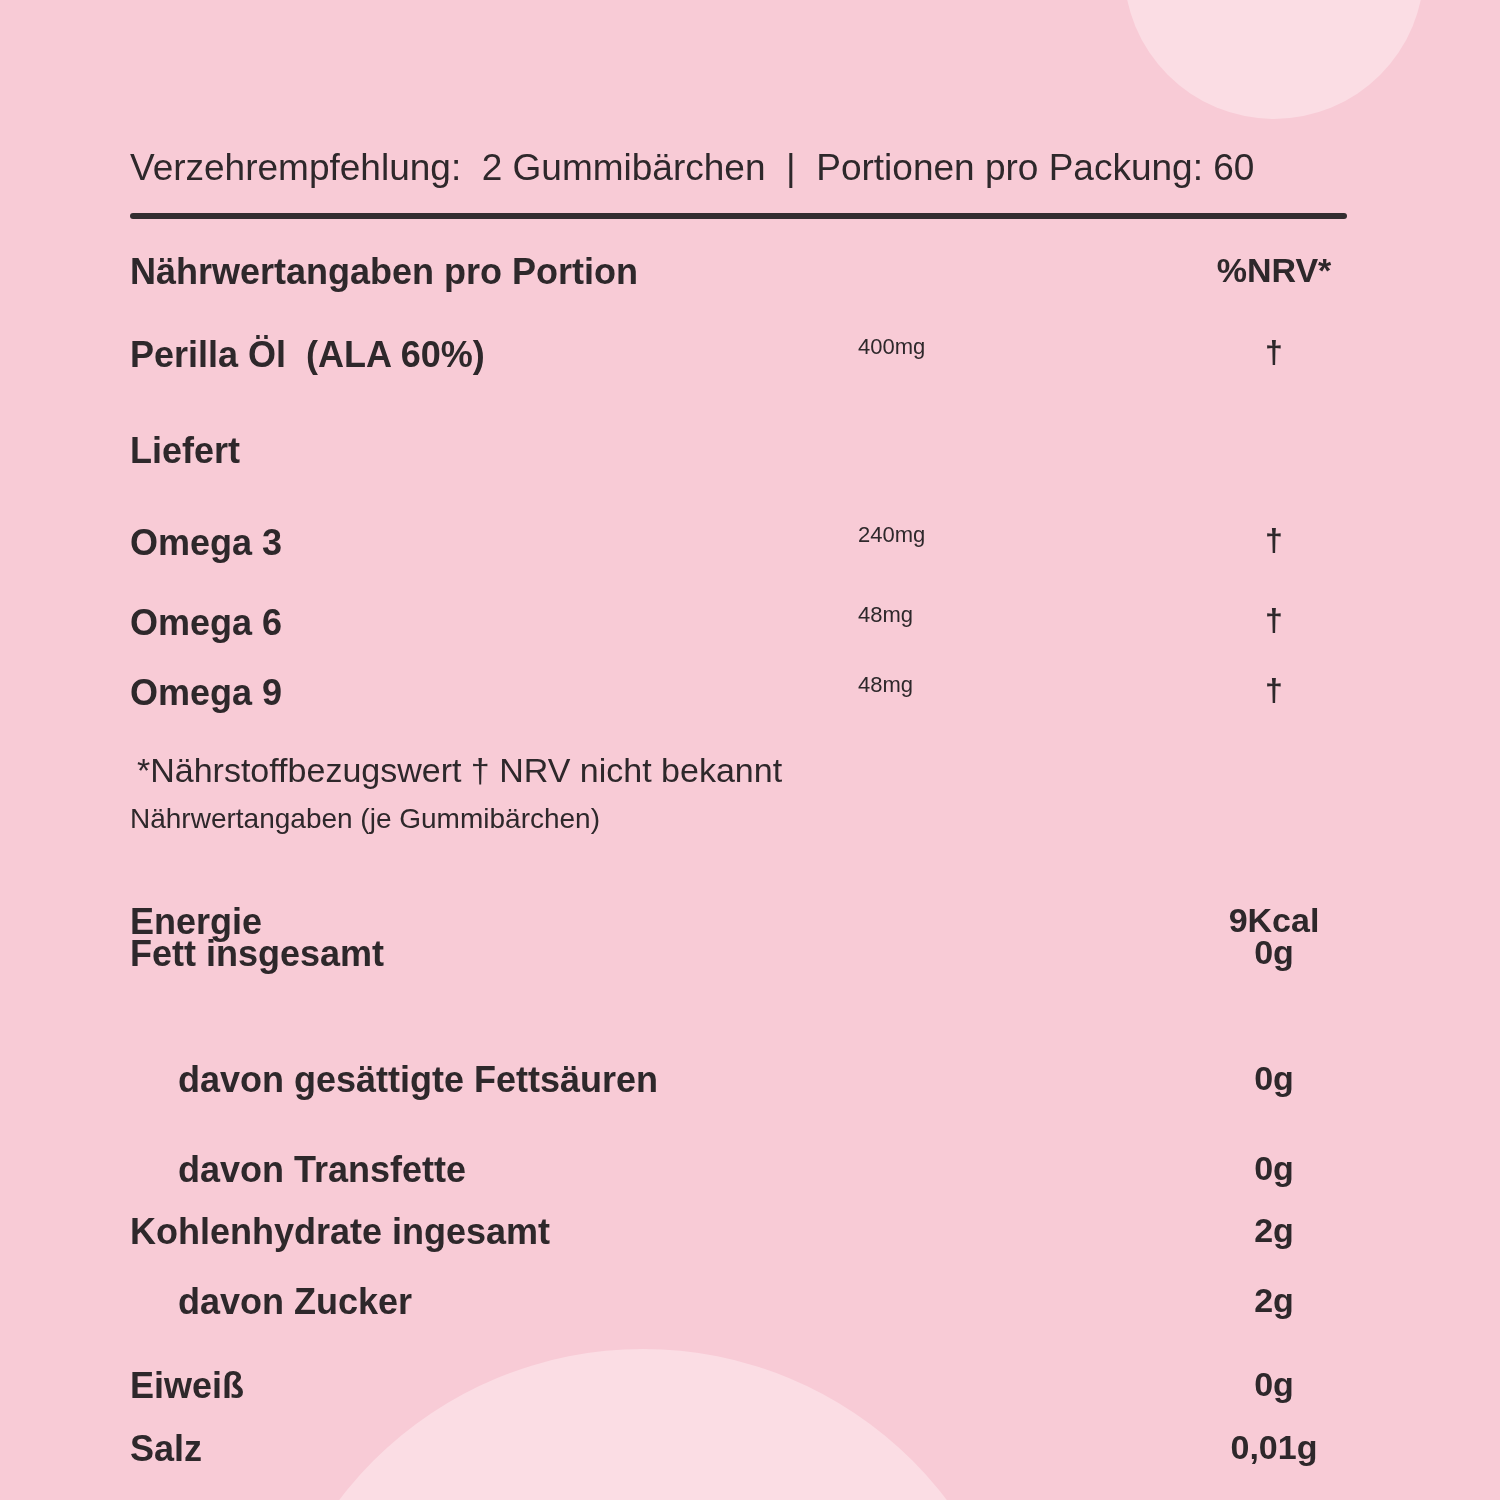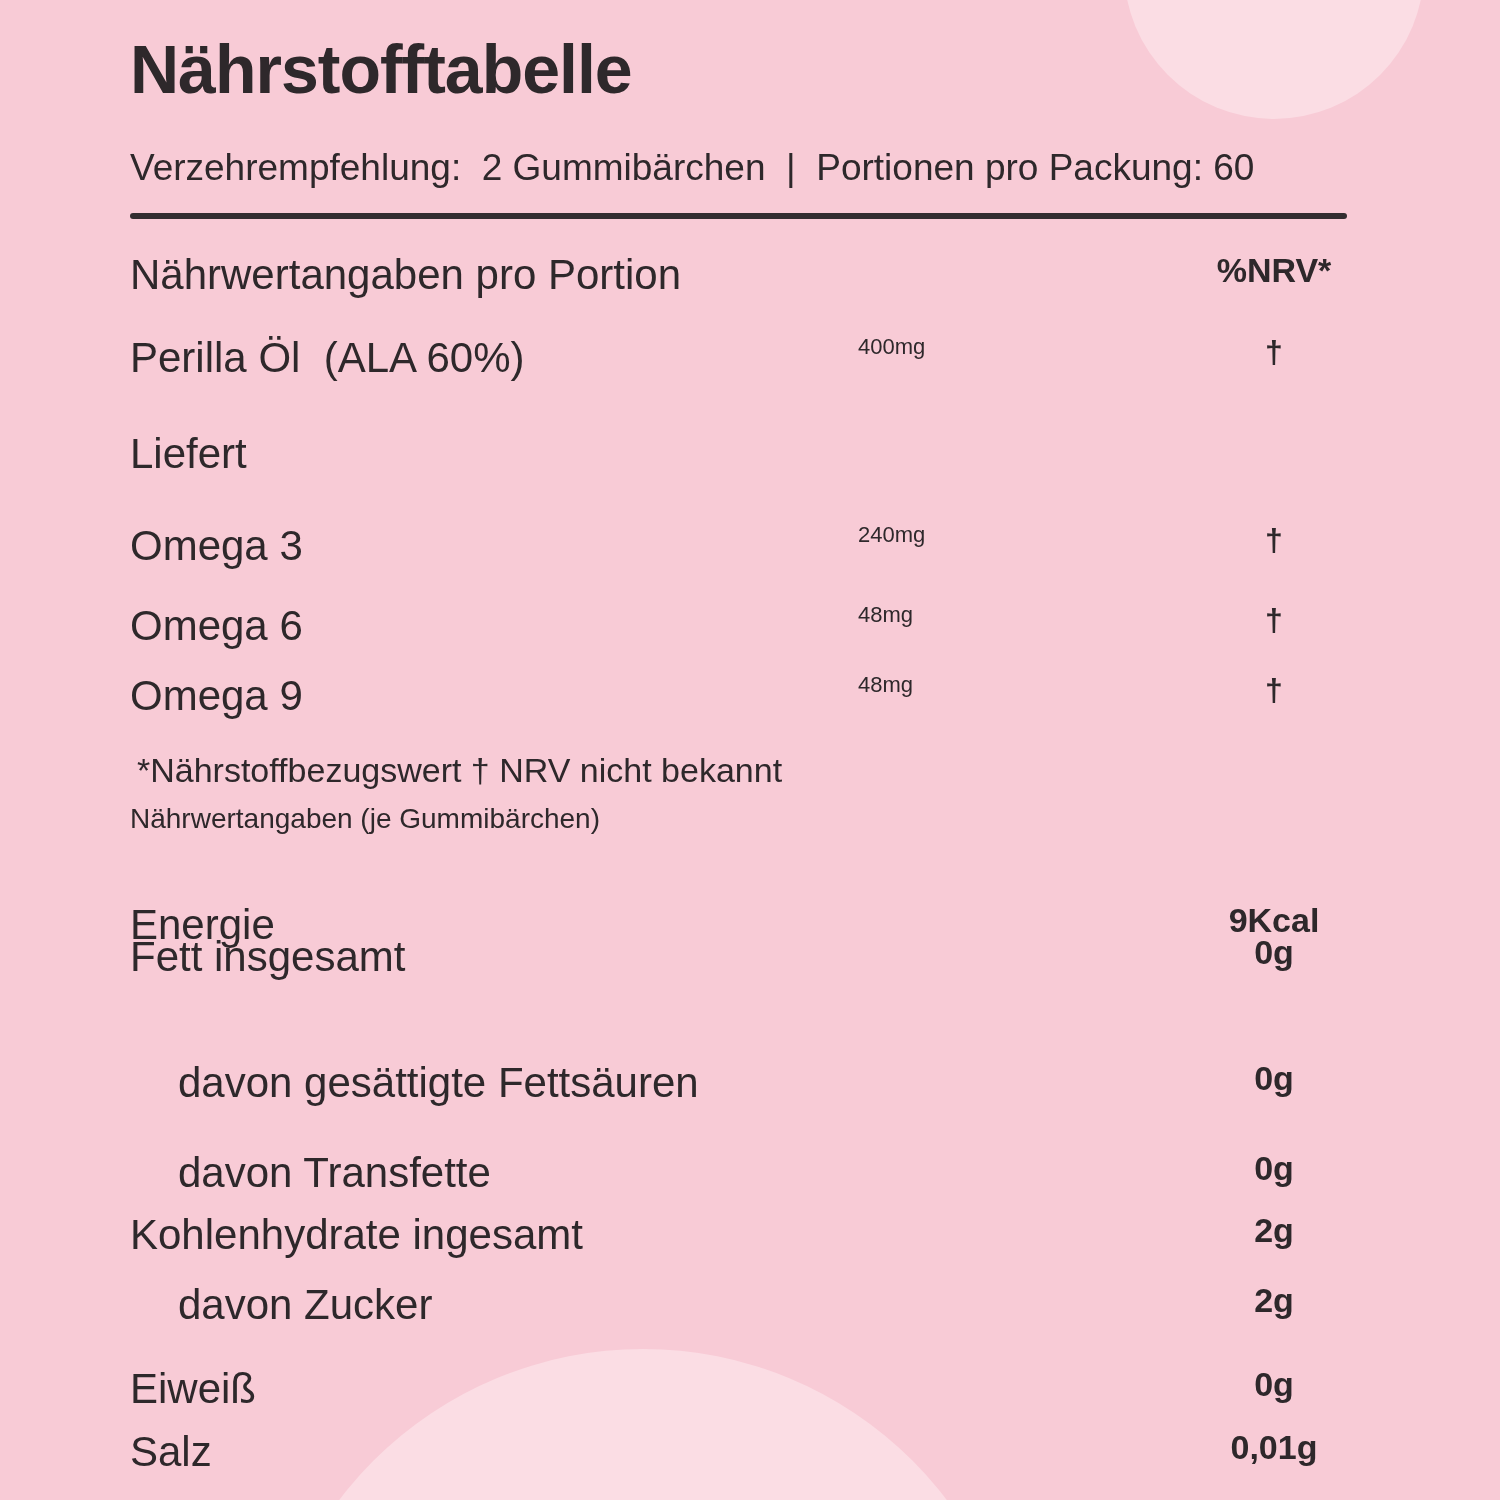--- a/index.html
+++ b/index.html
@@ -16,21 +16,21 @@
     background:#fbdde4;
     border-radius:50%;
   }
   .circle.tr{left:1124px;top:-181px;width:300px;height:300px;}
   .circle.bc{left:262px;top:1349px;width:762px;height:762px;}
   .content{position:absolute;inset:0;}
   .txt{position:absolute;white-space:pre;}
   .title{left:130px;top:30px;font-size:68px;font-weight:700;letter-spacing:-1px;line-height:1.15;}
   .subtitle{left:130px;top:146px;font-size:37px;font-weight:400;line-height:1.2;}
   .rule{position:absolute;left:130px;top:213px;width:1217px;height:6px;background:#332d30;border-radius:3px;}
-  .lbl{left:130px;font-size:42px;font-weight:400;line-height:1.15;}
+  .lbl{left:130px;font-size:36px;font-weight:700;line-height:1.15;}
   .lbl.indent{left:178px;}
   .amount{left:858px;font-size:22px;font-weight:400;line-height:1.15;}
   .nrv{left:1148px;width:252px;text-align:center;font-size:34px;font-weight:700;line-height:1.15;}
   .dagger{font-size:32px;}
   .footnote{left:137px;top:750px;font-size:34px;font-weight:400;line-height:1.2;}
   .section{left:130px;top:802px;font-size:28px;font-weight:400;line-height:1.2;}
   
   .y-h1{top:251px;}
   .y-perilla{top:334px;}
   .y-liefert{top:430px;}
@@ -49,21 +49,20 @@
 </head>
 <body>
 
 <div class="page">
 
   <div class="circle tr"></div>
   <div class="circle bc"></div>
 
   <div class="content">
 
-    <div class="txt title">Nährstofftabelle</div>
     <div class="txt subtitle">Verzehrempfehlung:  2 Gummibärchen  |  Portionen pro Packung: 60</div>
     <div class="rule"></div>
 
     <div class="txt lbl y-h1">Nährwertangaben pro Portion</div>
     <div class="txt nrv y-h1">%NRV*</div>
 
     <div>
       <div class="txt lbl y-perilla">Perilla Öl  (ALA 60%)</div>
       <div class="txt amount y-perilla">400mg</div>
       <div class="txt nrv dagger y-perilla">†</div>

